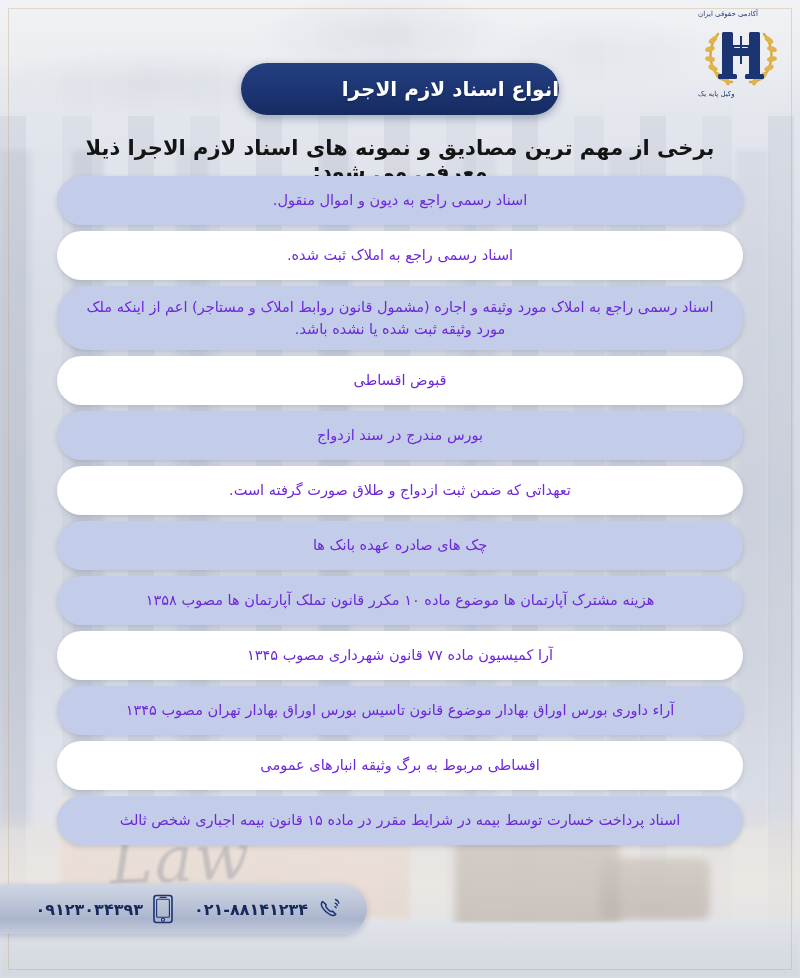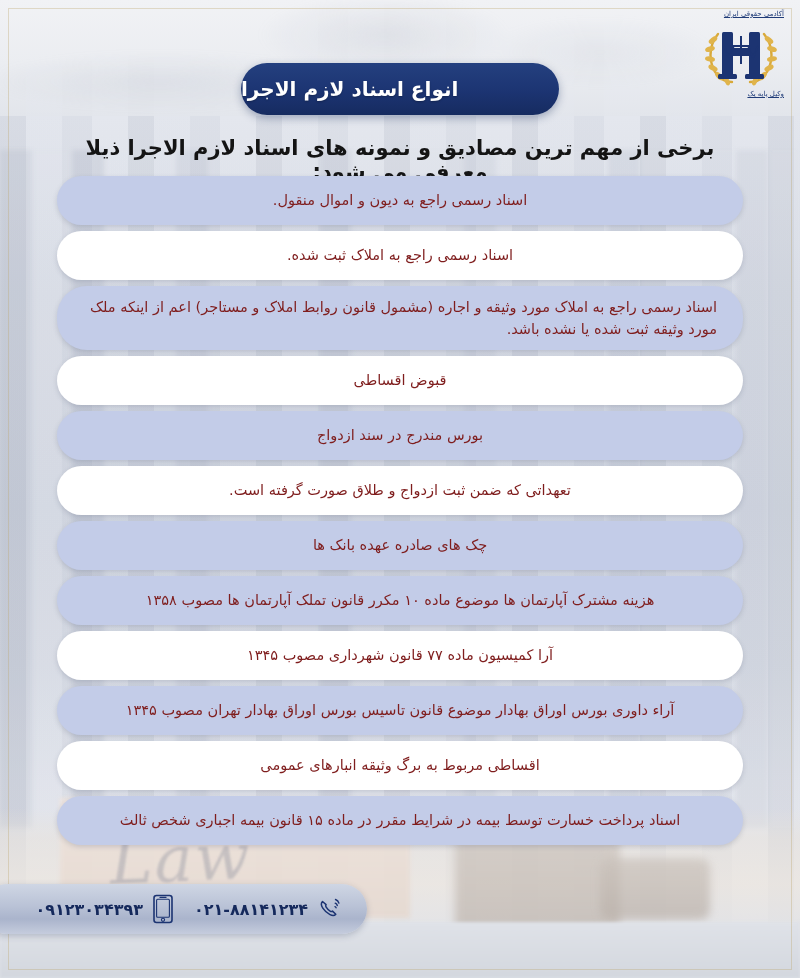--- a/index.html
+++ b/index.html
@@ -150,40 +150,39 @@
 
   
   .logo-wrap{
     position:absolute;
     top:6px; right:16px;
     width:86px; height:96px;
   }
   .logo-top-script, .logo-bottom-script{
     position:absolute;
     left:0; right:0;
-    text-align:right;
+    text-align:left;
     font-size:7px;
     color:#1f3b78;
     font-family:"DejaVu Sans", sans-serif;
     white-space:nowrap;
     letter-spacing:.5px;
-    text-decoration:underline;
   }
   .logo-top-script{ top:4px; }
   .logo-bottom-script{ bottom:4px; }
 
   
   .title-pill{
     position:absolute;
     top:63px; left:50%;
     transform:translateX(-50%);
     width:318px; height:52px;
     background:linear-gradient(180deg,#24407f 0%,#1c3472 55%,#162b60 100%);
     border-radius:26px;
-    display:flex; align-items:center; justify-content:flex-end;
+    display:flex; align-items:center; justify-content:flex-start;
     box-shadow:0 3px 9px rgba(25,45,95,.35);
   }
   .title-pill span{
     color:#ffffff;
     font-size:20px;
     font-weight:bold;
     letter-spacing:.3px;
     text-shadow:0 1px 2px rgba(0,0,0,.25);
   }
 
@@ -205,24 +204,25 @@
     left:57px;
     width:686px;
   }
   .row{
     width:100%;
     min-height:49px;
     border-radius:26px;
     display:flex;
     align-items:center;
     justify-content:center;
+    text-align:center;
     padding:7px 26px;
     margin-bottom:6px;
     font-size:14.5px;
-    color:#7f1d1d;
+    color:#6d28d9;
     line-height:1.55;
     box-shadow:0 2px 5px rgba(80,92,120,.22);
   }
   .row.blue{ background:#c3cce8; }
   .row.white{ background:#ffffff; }
   .row.tall{ min-height:64px; border-radius:30px; }
 
   
   .contact-pill{
     position:absolute;

